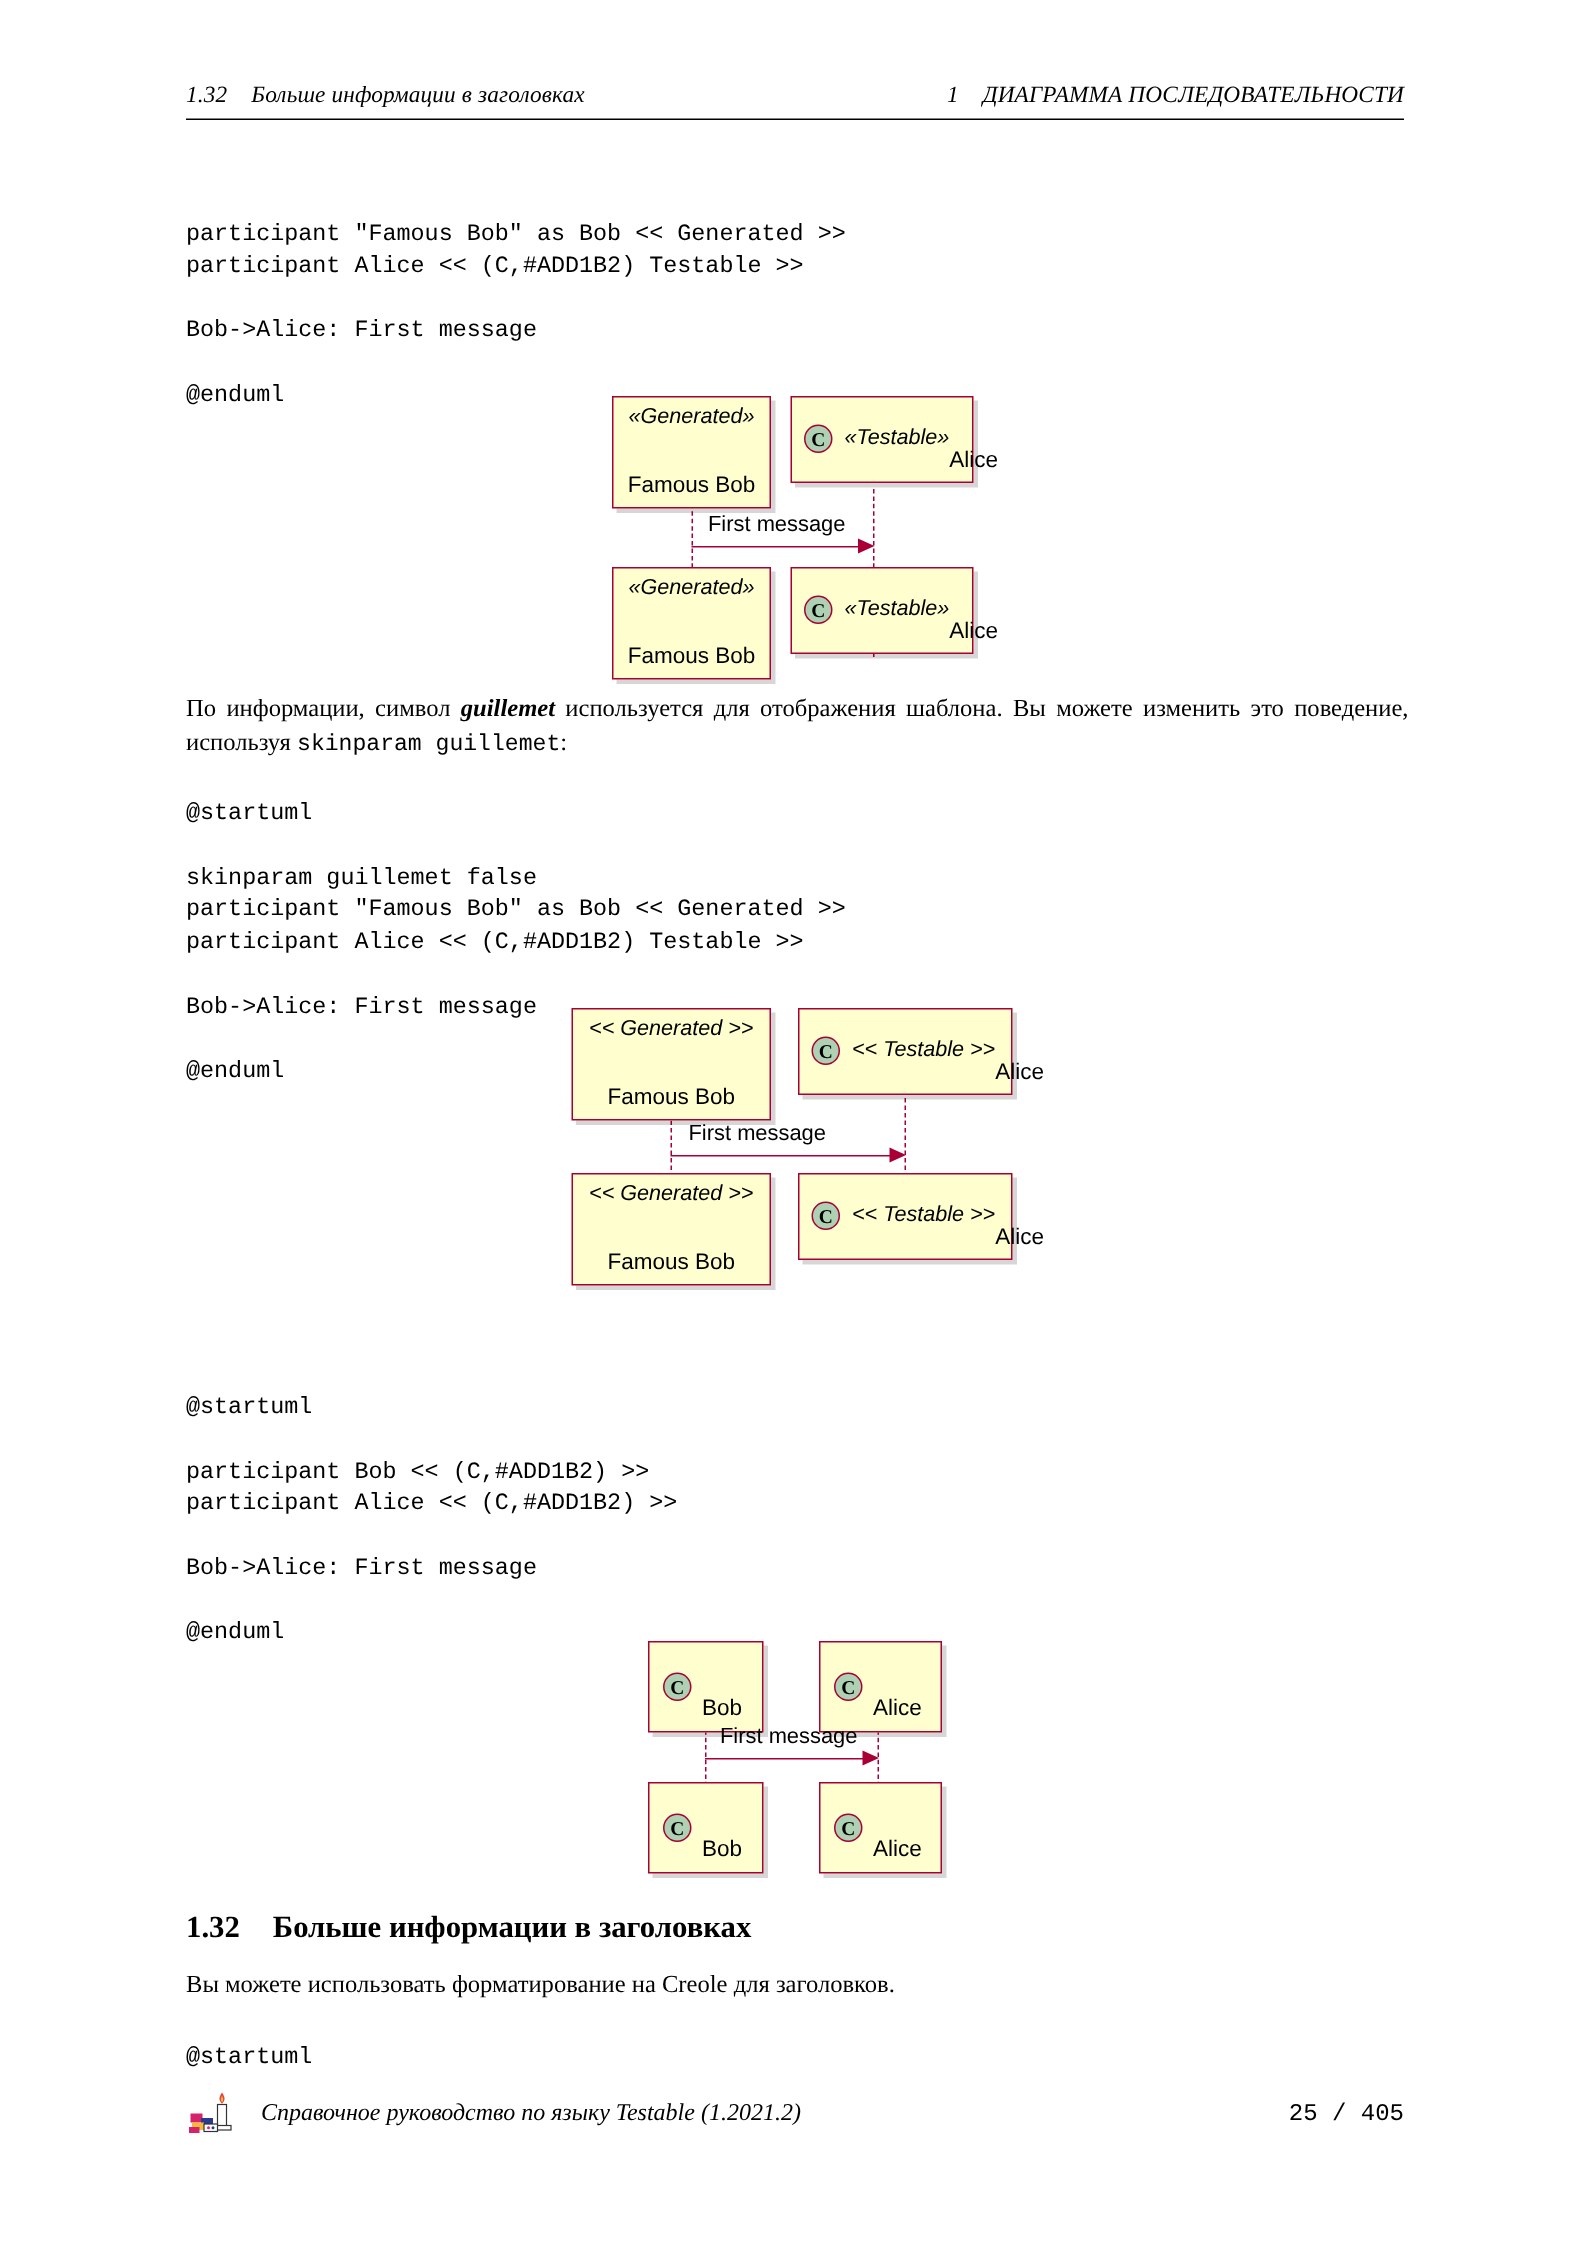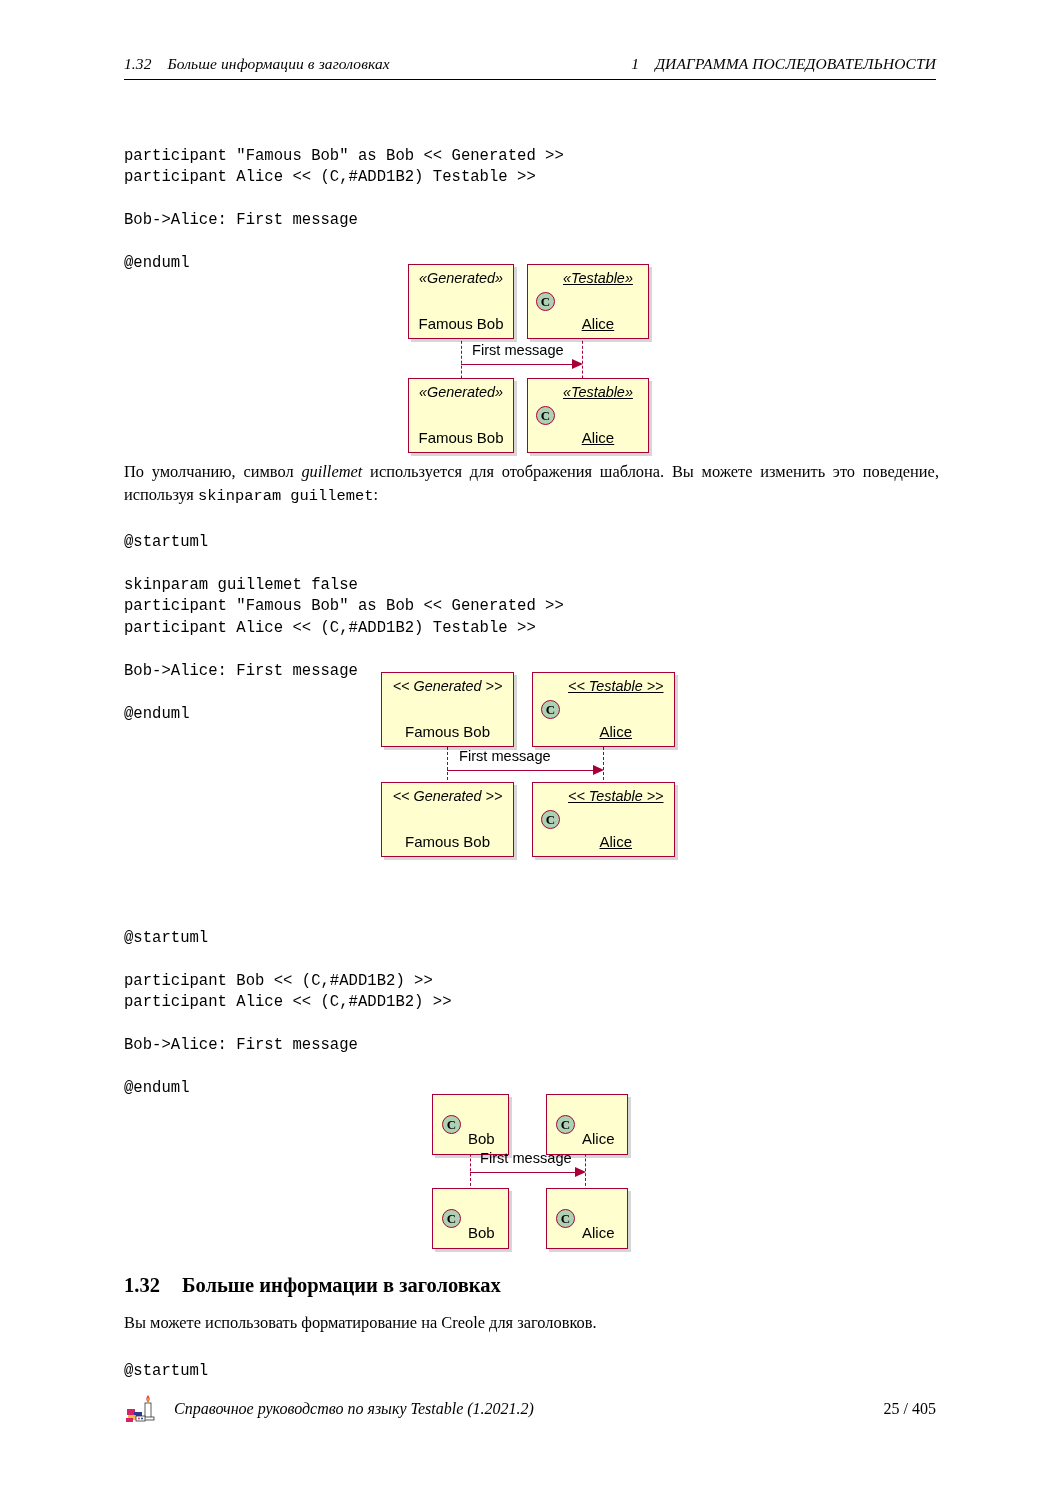--- a/index.html
+++ b/index.html
@@ -61,21 +61,21 @@
     left: 124px;
     width: 815px;
     font-size: 16.4px;
     line-height: 23px;
     text-align: justify;
   }
   .para .mono {
     font-family: "Liberation Mono", "DejaVu Sans Mono", monospace;
     font-size: 15.4px;
   }
-  .para .ital { font-style: italic; }
+  .para .ital { font-style: italic; font-weight: bold; }
 
   
   .sec-head {
     position: absolute;
     left: 124px;
     font-weight: bold;
     font-size: 20.5px;
     white-space: nowrap;
   }
   .sec-head .sec-num { margin-right: 22px; }
@@ -93,21 +93,21 @@
   }
   .footer-logo {
     width: 34px;
     height: 34px;
     margin-right: 16px;
     flex: 0 0 auto;
   }
   .footer-title { flex: 1 1 auto; white-space: nowrap; }
   .footer-page {
     font-style: normal;
-    font-family: Liberation Serif, serif;
+    font-family: Liberation Mono, monospace;
     white-space: nowrap;
   }
 
   
   .uml {
     position: absolute;
   }
   .pbox {
     position: relative;
     background: #FEFECE;
@@ -140,21 +140,21 @@
     gap: 7px;
     padding: 7px 13px 7px 9px;
   }
   .pbox.stereo-box {
     display: flex;
     align-items: center;
     gap: 8px;
     padding: 5px 11px 6px 8px;
     text-align: left;
   }
-  .pbox.stereo-box .txtcol { display: flex; flex-direction: column; align-items: center; text-decoration: underline; }
+  .pbox.stereo-box .txtcol { display: flex; flex-direction: row; align-items: center; }
 
   .cicon {
     width: 19px;
     height: 19px;
     border-radius: 50%;
     background: #ADD1B2;
     border: 1.6px solid #A80036;
     box-sizing: border-box;
     flex: 0 0 auto;
     display: flex;
@@ -240,21 +240,21 @@
     </div>
     <div class="pbox stereo-box" style="position:absolute; left:119px; top:114px; width:122px;">
       <span class="cicon">C</span>
       <span class="txtcol">
         <span class="stereo">«Testable»</span>
         <span class="pname">Alice</span>
       </span>
     </div>
   </div>
 
-  <div class="para" style="top:460px;"><span>По умолчанию, символ </span><span class="ital">guillemet</span><span> используется для отображения шаблона.  Вы можете изменить это поведение, используя </span><span class="mono">skinparam guillemet</span><span>:</span></div>
+  <div class="para" style="top:460px;"><span>По информации, символ </span><span class="ital">guillemet</span><span> используется для отображения шаблона.  Вы можете изменить это поведение, используя </span><span class="mono">skinparam guillemet</span><span>:</span></div>
 
   <pre class="code" style="top:516px;">@startuml
 
 skinparam guillemet false
 participant "Famous Bob" as Bob &lt;&lt; Generated &gt;&gt;
 participant Alice &lt;&lt; (C,#ADD1B2) Testable &gt;&gt;
 
 Bob-&gt;Alice: First message
 
 @enduml</pre>

